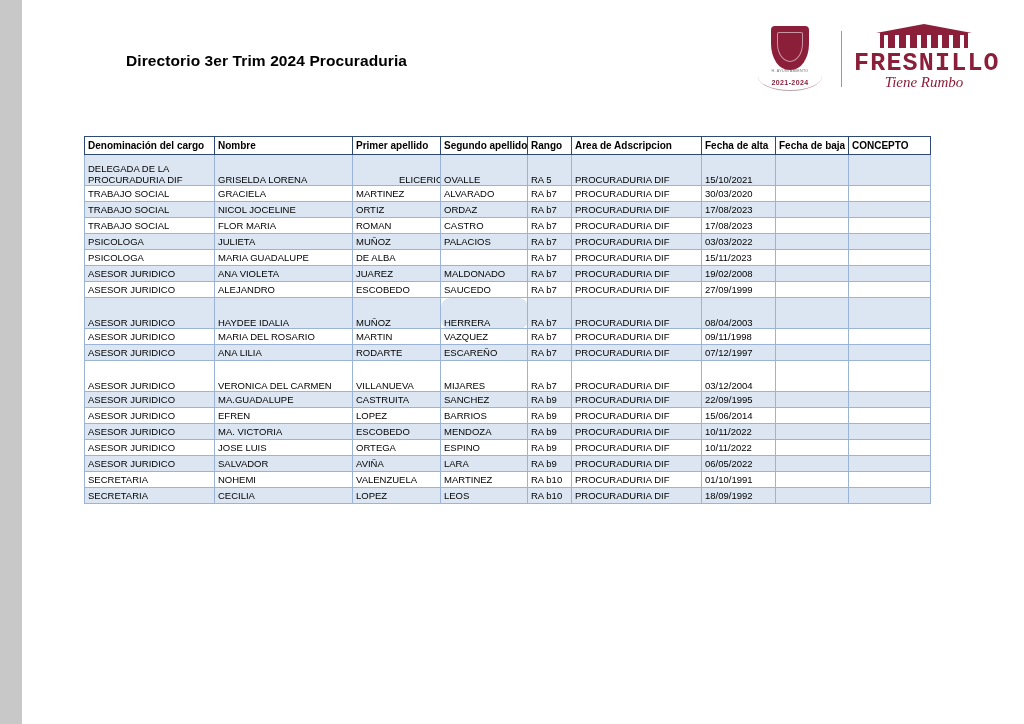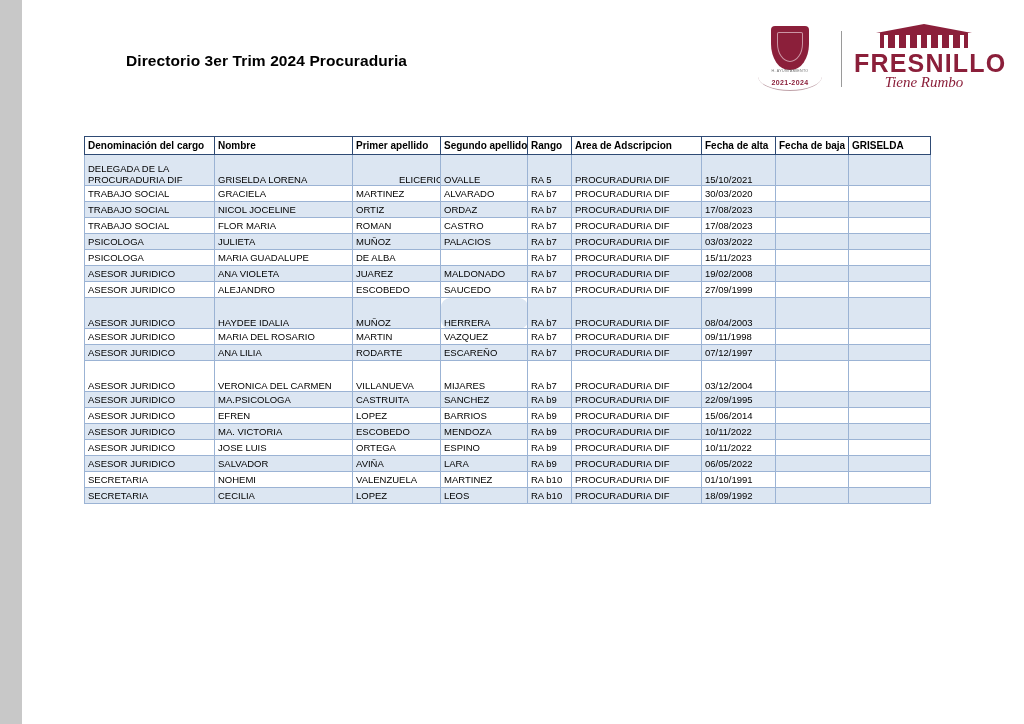--- a/index.html
+++ b/index.html
@@ -137,21 +137,21 @@
   .brand .building .cols i {
     display: block;
     width: 4px; height: 13px;
     background: #ffffff;
   }
   .brand .name {
     position: absolute;
     left: 0; top: 27px;
     width: 140px;
     text-align: center;
-    font-family: Liberation Sans, sans-serif;
+    font-family: Liberation Mono, monospace;
     font-weight: bold;
     font-size: 25px;
     color: #8b1f3a;
     letter-spacing: 1.2px;
   }
   .brand .tag {
     position: absolute;
     left: 0; top: 52px;
     width: 140px;
     text-align: center;
@@ -266,21 +266,21 @@
       <thead>
         <tr>
           <th>Denominación del cargo</th>
           <th>Nombre</th>
           <th>Primer apellido</th>
           <th>Segundo apellido</th>
           <th>Rango</th>
           <th>Area de Adscripcion</th>
           <th>Fecha de alta</th>
           <th>Fecha de baja</th>
-          <th>GRISELDA</th>
+          <th>CONCEPTO</th>
         </tr>
       </thead>
       <tbody id="tbody">
           <tr class="even">
             <td class="wrapcell" style="height: 30px; vertical-align: bottom;">DELEGADA DE LA PROCURADURIA DIF</td>
             <td class="wrapcell" style="height: 30px; vertical-align: bottom;">GRISELDA LORENA</td>
             <td style="height: 30px; vertical-align: bottom; padding-left: 46px;">ELICERIO</td>
             <td style="height: 30px; vertical-align: bottom;">OVALLE</td>
             <td style="height: 30px; vertical-align: bottom;">RA 5</td>
             <td style="height: 30px; vertical-align: bottom;">PROCURADURIA DIF</td>
@@ -404,21 +404,21 @@
             <td style="height: 30px; vertical-align: bottom;">VILLANUEVA</td>
             <td style="height: 30px; vertical-align: bottom;">MIJARES</td>
             <td style="height: 30px; vertical-align: bottom;">RA b7</td>
             <td style="height: 30px; vertical-align: bottom;">PROCURADURIA DIF</td>
             <td style="height: 30px; vertical-align: bottom;">03/12/2004</td>
             <td style="height: 30px; vertical-align: bottom;"></td>
             <td style="height: 30px; vertical-align: bottom;"></td>
           </tr>
           <tr class="even">
             <td>ASESOR JURIDICO</td>
-            <td>MA.PSICOLOGA</td>
+            <td>MA.GUADALUPE</td>
             <td>CASTRUITA</td>
             <td>SANCHEZ</td>
             <td>RA b9</td>
             <td>PROCURADURIA DIF</td>
             <td>22/09/1995</td>
             <td></td>
             <td></td>
           </tr>
           <tr class="odd">
             <td>ASESOR JURIDICO</td>

